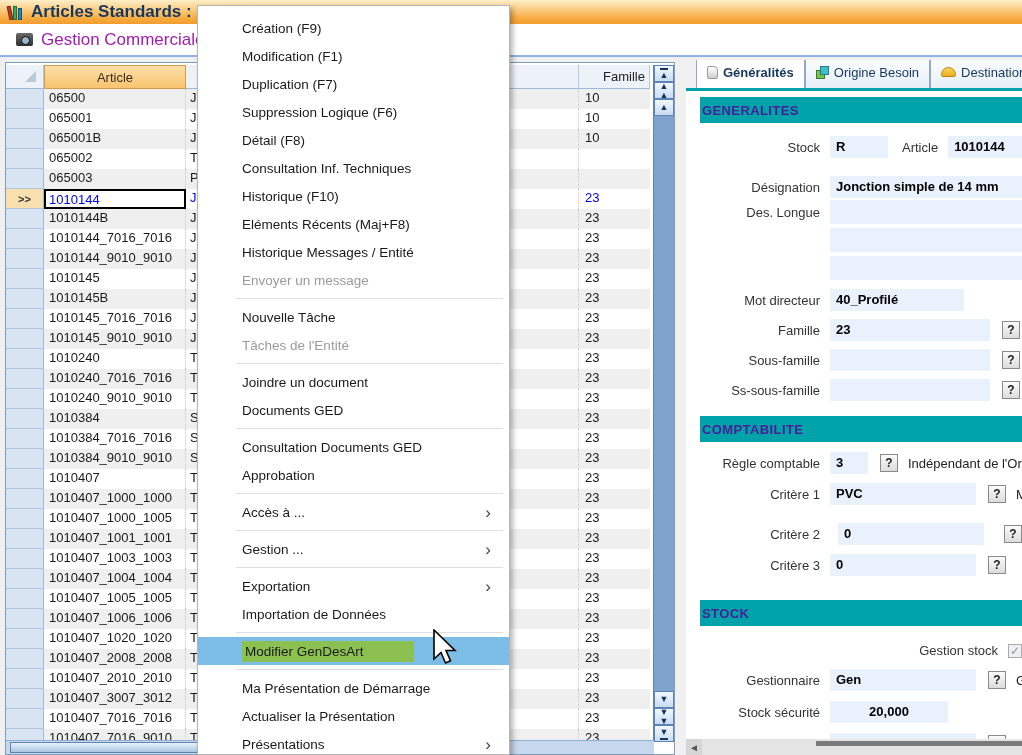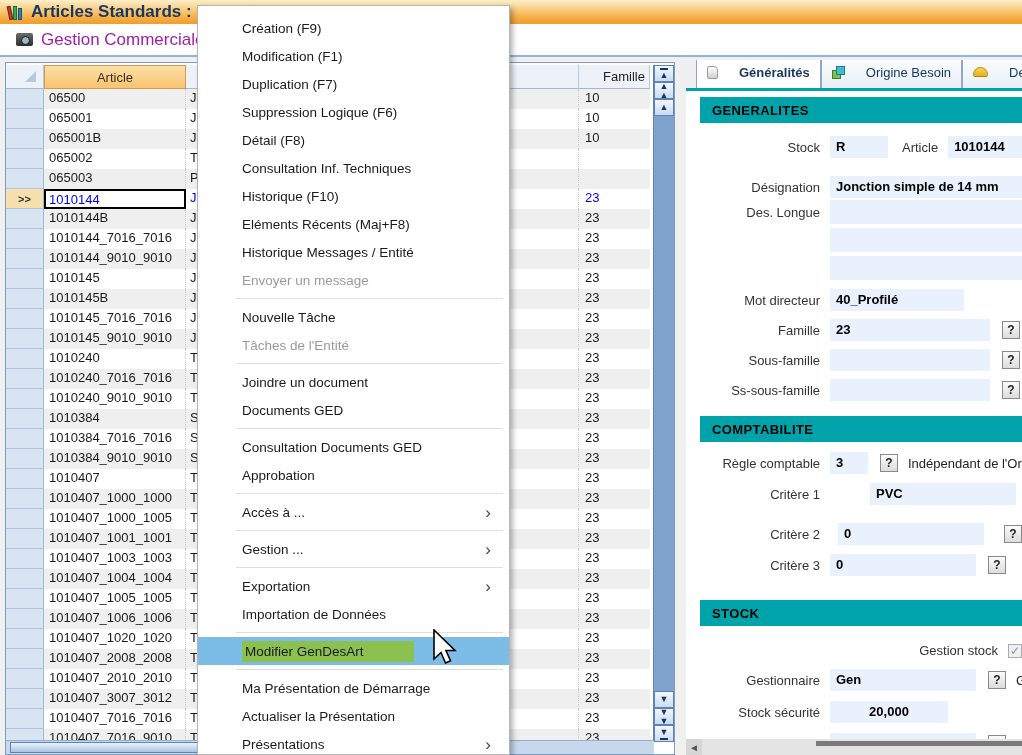--- a/index.html
+++ b/index.html
@@ -54,35 +54,35 @@
   .vbtn .bar-top { border-top:2px solid #16355C; padding-top:1px; }
   .vbtn .bar-bot { border-bottom:2px solid #16355C; padding-bottom:1px; }
   .vgroup-bottom { position:absolute; bottom:0; left:0; }
   .hscroll { position:absolute; left:0; bottom:0; width:648px; height:14px; background:#C8D8EC; border-top:1px solid #8FAFD4; }
   .hthumb { position:absolute; left:4px; top:1px; width:450px; height:11px;
     background:linear-gradient(#EAF2FB,#A9C4E2); border:1px solid #5C83B4; }
 
   
   .panel { position:absolute; left:686px; top:60px; width:336px; height:695px; background:#FFF; overflow:hidden; }
   .tabs { position:absolute; left:0; top:0; width:336px; height:28px; background:#F0F0F0; display:flex; align-items:flex-end; padding-left:10px; }
-  .tab { display:flex; align-items:center; gap:21px; border:1px solid #8FA8C8; border-bottom:none;
+  .tab { display:flex; align-items:center; gap:5px; border:1px solid #8FA8C8; border-bottom:none;
     border-radius:5px 5px 0 0; padding:16px 10px; height:25px; background:linear-gradient(#FDFEFF,#E7EFF8);
     color:#17375E; font-size:13px; white-space:nowrap; }
   .tab.active { background:#FFF; font-weight:bold; height:28px; }
   .ic-roll { width:11px; height:13px; background:linear-gradient(#FFF,#CFCFCF); border:1px solid #9A9A9A; border-radius:2px 4px 2px 2px; }
   .ic-layers { position:relative; width:13px; height:13px; }
   .ic-layers i { position:absolute; display:block; width:9px; height:9px; border:1px solid #3A7A3A; }
   .ic-layers .l1 { left:0; top:4px; background:#7DC242; }
   .ic-layers .l2 { left:4px; top:0; background:#3FBFC9; border-color:#1E7F88; }
   .ic-hat { width:15px; height:10px; background:linear-gradient(#F7D658,#E8AF1C); border:1px solid #B8860B;
     border-radius:8px 8px 2px 2px; }
   .teal-rule { position:absolute; left:0; top:28px; width:336px; height:3px; background:#00A3A9; }
   .panel-body { position:absolute; left:0; top:31px; width:336px; height:648px; padding:6px 0 0 14px; overflow:hidden; }
-  .section-bar { height:26px; background:#00A3A9; color:#000000; font-weight:bold; font-size:13px;
-    letter-spacing:.4px; display:flex; align-items:center; padding-left:12px; }
+  .section-bar { height:26px; background:#00A3A9; color:#4c1d95; font-weight:bold; font-size:13px;
+    letter-spacing:.4px; display:flex; align-items:center; padding-left:2px; }
   .frow { display:flex; align-items:center; }
   .flabel { width:120px; text-align:right; font-size:13px; color:#333; margin-right:10px; flex:none; white-space:nowrap; }
   .fbox { background:#E9F1FC; height:22px; line-height:22px; padding:0 6px; font-size:13px; font-weight:bold;
     color:#000; overflow:hidden; white-space:nowrap; flex:none; }
   .fbox.flex1 { flex:1 1 auto; }
   .w38{width:38px}.w58{width:58px}.w118{width:118px; text-align:center}.w146{width:146px}.w150{width:134px}.w160{width:160px}
   .inline-label { font-size:13px; color:#333; margin:0 10px 0 14px; flex:none; }
   .suffix { font-size:13px; color:#222; margin-left:10px; white-space:nowrap; flex:none; }
   .qbtn { flex:none; width:18px; height:18px; margin-left:12px; background:linear-gradient(#FBFBFB,#DCDCDC);
     border:1px solid #8A8A8A; font-size:12px; font-weight:bold; color:#222;
@@ -469,21 +469,21 @@
 
       <div class="section-bar" style="margin-top:15px;">COMPTABILITE</div>
 
       <div class="frow" style="margin-top:10px;">
         <span class="flabel">Règle comptable</span>
         <span class="fbox w38">3</span>
         <span class="qbtn">?</span>
         <span class="suffix">Indépendant de l'Ori</span>
       </div>
 
-      <div class="frow" style="margin-top:9px;gap:40px;">
+      <div class="frow" style="margin-top:9px;">
         <span class="flabel">Critère 1</span>
         <span class="fbox w146">PVC</span>
         <span class="qbtn">?</span>
         <span class="suffix">Me</span>
       </div>
 
       <div class="frow" style="margin-top:18px;justify-content:space-between;">
         <span class="flabel">Critère 2</span>
         <span class="fbox w146">0</span>
         <span class="qbtn">?</span>

